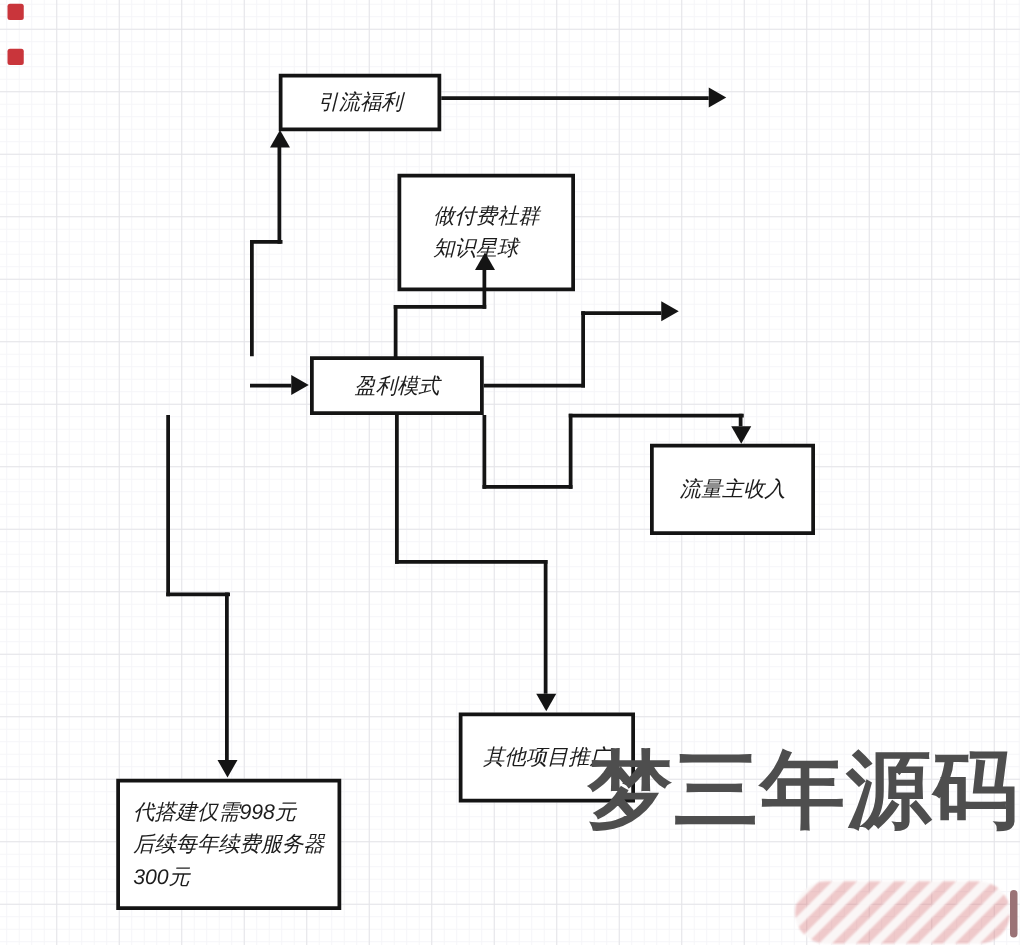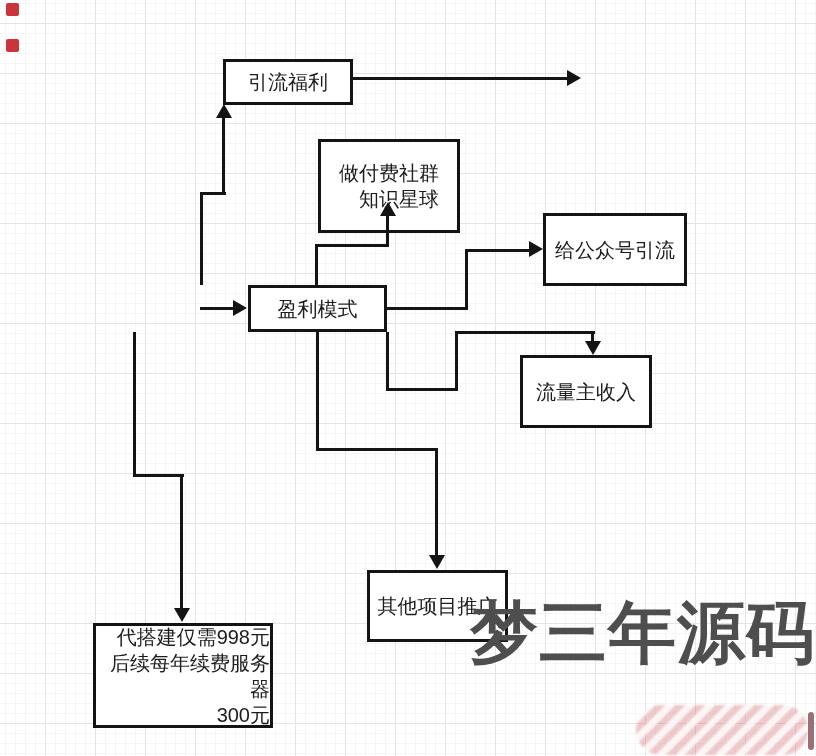--- a/index.html
+++ b/index.html
@@ -15,22 +15,22 @@
       linear-gradient(#f5f5f8 1px, transparent 1px),
       linear-gradient(90deg, #f5f5f8 1px, transparent 1px);
     background-size:50px 50px, 50px 50px, 10px 10px, 10px 10px;
     background-position:45px 23px, 45px 23px, 5px 3px, 5px 3px;
   }
 
   .node{
     position:absolute; box-sizing:border-box;
     border:3px solid var(--line); background:#fff;
     display:flex; align-items:center; justify-content:center;
-    text-align:right; color:#1c1c1c;
-    font-size:20px; line-height:26px; white-space:pre-line;
+    text-align:left; color:#1c1c1c;
+    font-size:17px; line-height:26px; white-space:pre-line;font-style:italic;
   }
 
   .seg{ position:absolute; background:var(--line); }
 
   .ah{ position:absolute; width:0; height:0; }
   .ah.up   { border-left:8px solid transparent; border-right:8px solid transparent; border-bottom:14px solid var(--line); }
   .ah.down { border-left:8px solid transparent; border-right:8px solid transparent; border-top:14px solid var(--line); }
   .ah.right{ border-top:8px solid transparent; border-bottom:8px solid transparent; border-left:14px solid var(--line); }
 
   .watermark{
@@ -69,23 +69,20 @@
   <div class="node" style="left:223px;top:59px;width:130px;height:46px">
     <span>引流福利</span>
   </div>
 
 
   <div class="node" style="left:318px;top:139px;width:142px;height:94px">
     <span>做付费社群
 知识星球</span>
   </div>
 
-  <div class="node" style="left:543px;top:213px;width:144px;height:73px">
-    <span>给公众号引流</span>
-  </div>
 
 
   <div class="node" style="left:248px;top:285px;width:139px;height:47px">
     <span>盈利模式</span>
   </div>
 
   <div class="node" style="left:520px;top:355px;width:132px;height:73px">
     <span>流量主收入</span>
   </div>
 

